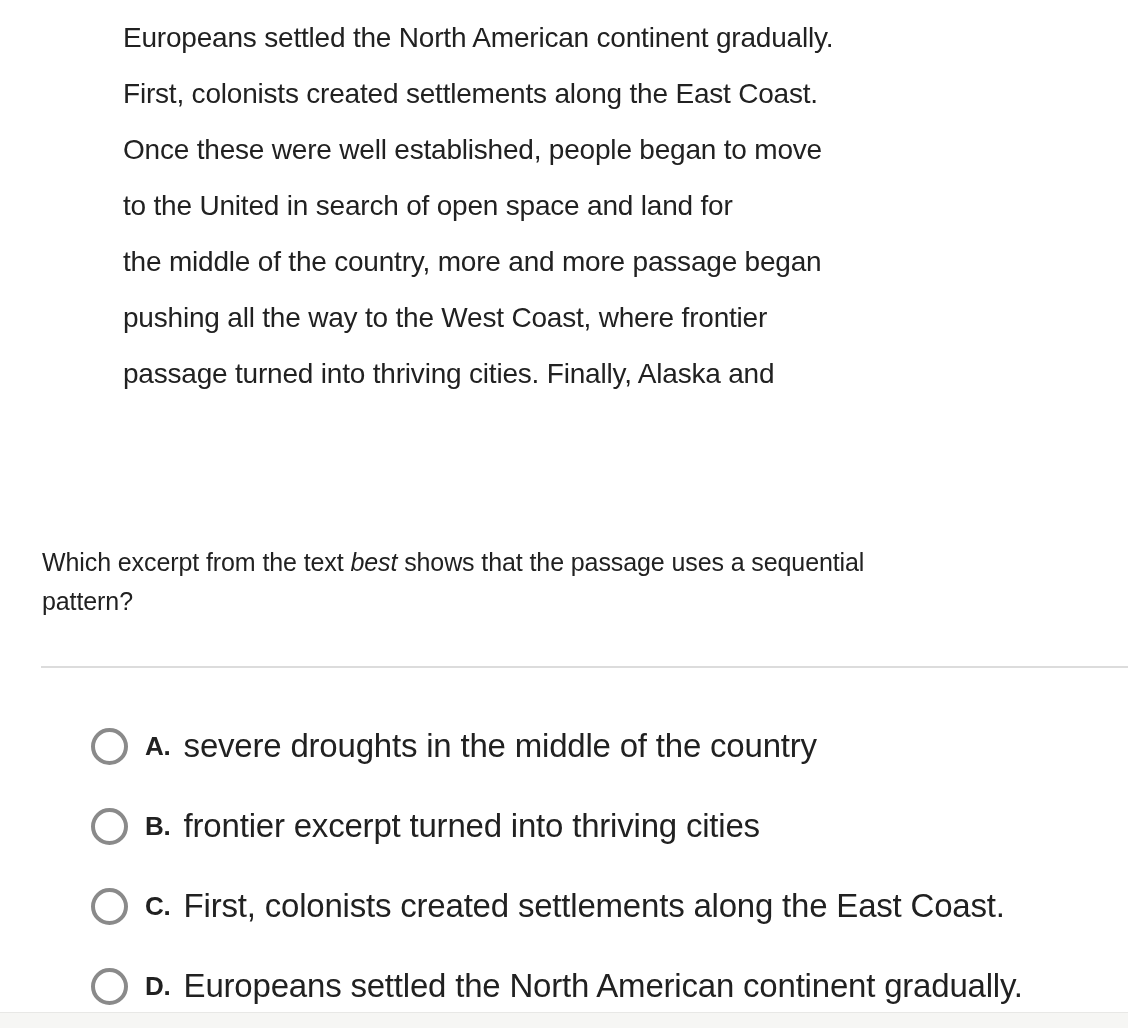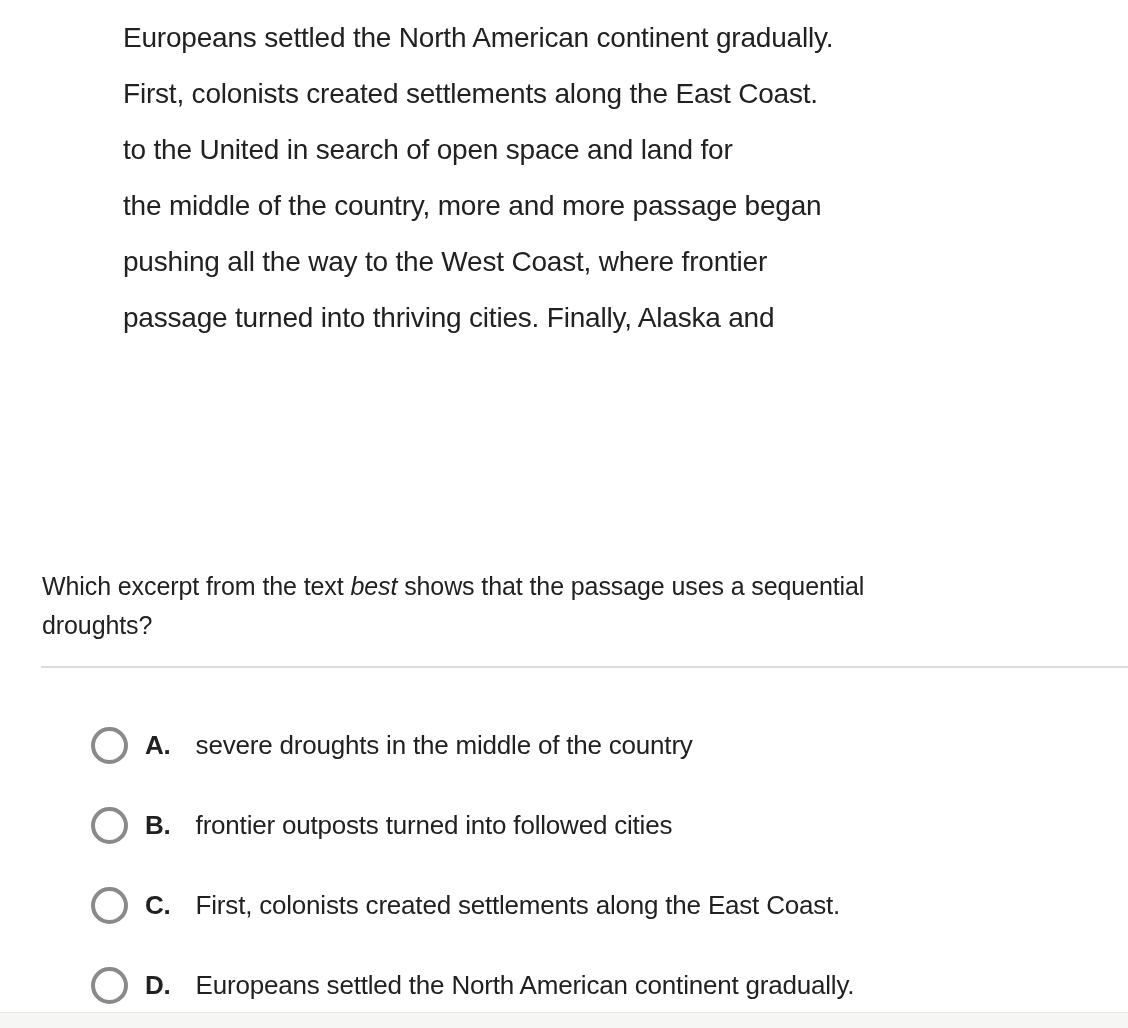--- a/index.html
+++ b/index.html
@@ -25,21 +25,20 @@
     color: #212121;
   }
   .question {
     position: absolute;
     left: 42px; top: 543px;
     width: 1080px;
     font-size: 25px;
     line-height: 39px;
     letter-spacing: -0.1px;
     color: #212121;
-    margin-top: 24px;
   }
   .question .q-line { white-space: nowrap; }
   .question .em { font-style: italic; }
   .divider {
     position: absolute;
     left: 41px; right: 0; top: 666px;
     height: 2px;
     background: #dcdcdc;
   }
   .option-row {
@@ -62,63 +61,64 @@
   }
   .opt-letter {
     margin-left: 17px;
     font-size: 26px;
     font-weight: bold;
     letter-spacing: -0.2px;
     color: #212121;
     white-space: nowrap;
   }
   .opt-text {
-    margin-left: 25px;
-    font-size: 26px;
+    margin-left: 13px;
+    font-size: 33px;
     letter-spacing: -0.2px;
     color: #212121;
     white-space: nowrap;
   }
   .card-bottom-edge {
     position: absolute;
     left: 0; right: 0; top: 1012px;
     height: 16px;
     background: #f6f6f4;
     border-top: 1px solid #e8e8e6;
   }
 </style>
 </head>
 <body>
 
 <div class="passage">
   <div class="passage-line">Europeans settled the North American continent gradually.</div>
   <div class="passage-line">First, colonists created settlements along the East Coast.</div>
+  <div class="passage-line">Once these were well established, people began to move</div>
   <div class="passage-line">to the United in search of open space and land for</div>
   <div class="passage-line">the middle of the country, more and more passage began</div>
   <div class="passage-line">pushing all the way to the West Coast, where frontier</div>
   <div class="passage-line">passage turned into thriving cities. Finally, Alaska and</div>
 </div>
 
 <div class="question">
   <div class="q-line"><span>Which excerpt from the text </span><span class="em">best</span><span> shows that the passage uses a sequential</span></div>
-  <div class="q-line">droughts?</div>
+  <div class="q-line">pattern?</div>
 </div>
 
 <div class="divider"></div>
 
 <div class="option-row row-a">
   <span class="radio"></span>
   <span class="opt-letter">A.</span>
   <span class="opt-text">severe droughts in the middle of the country</span>
 </div>
 
 <div class="option-row row-b">
   <span class="radio"></span>
   <span class="opt-letter">B.</span>
-  <span class="opt-text">frontier outposts turned into followed cities</span>
+  <span class="opt-text">frontier excerpt turned into thriving cities</span>
 </div>
 
 <div class="option-row row-c">
   <span class="radio"></span>
   <span class="opt-letter">C.</span>
   <span class="opt-text">First, colonists created settlements along the East Coast.</span>
 </div>
 
 <div class="option-row row-d">
   <span class="radio"></span>

